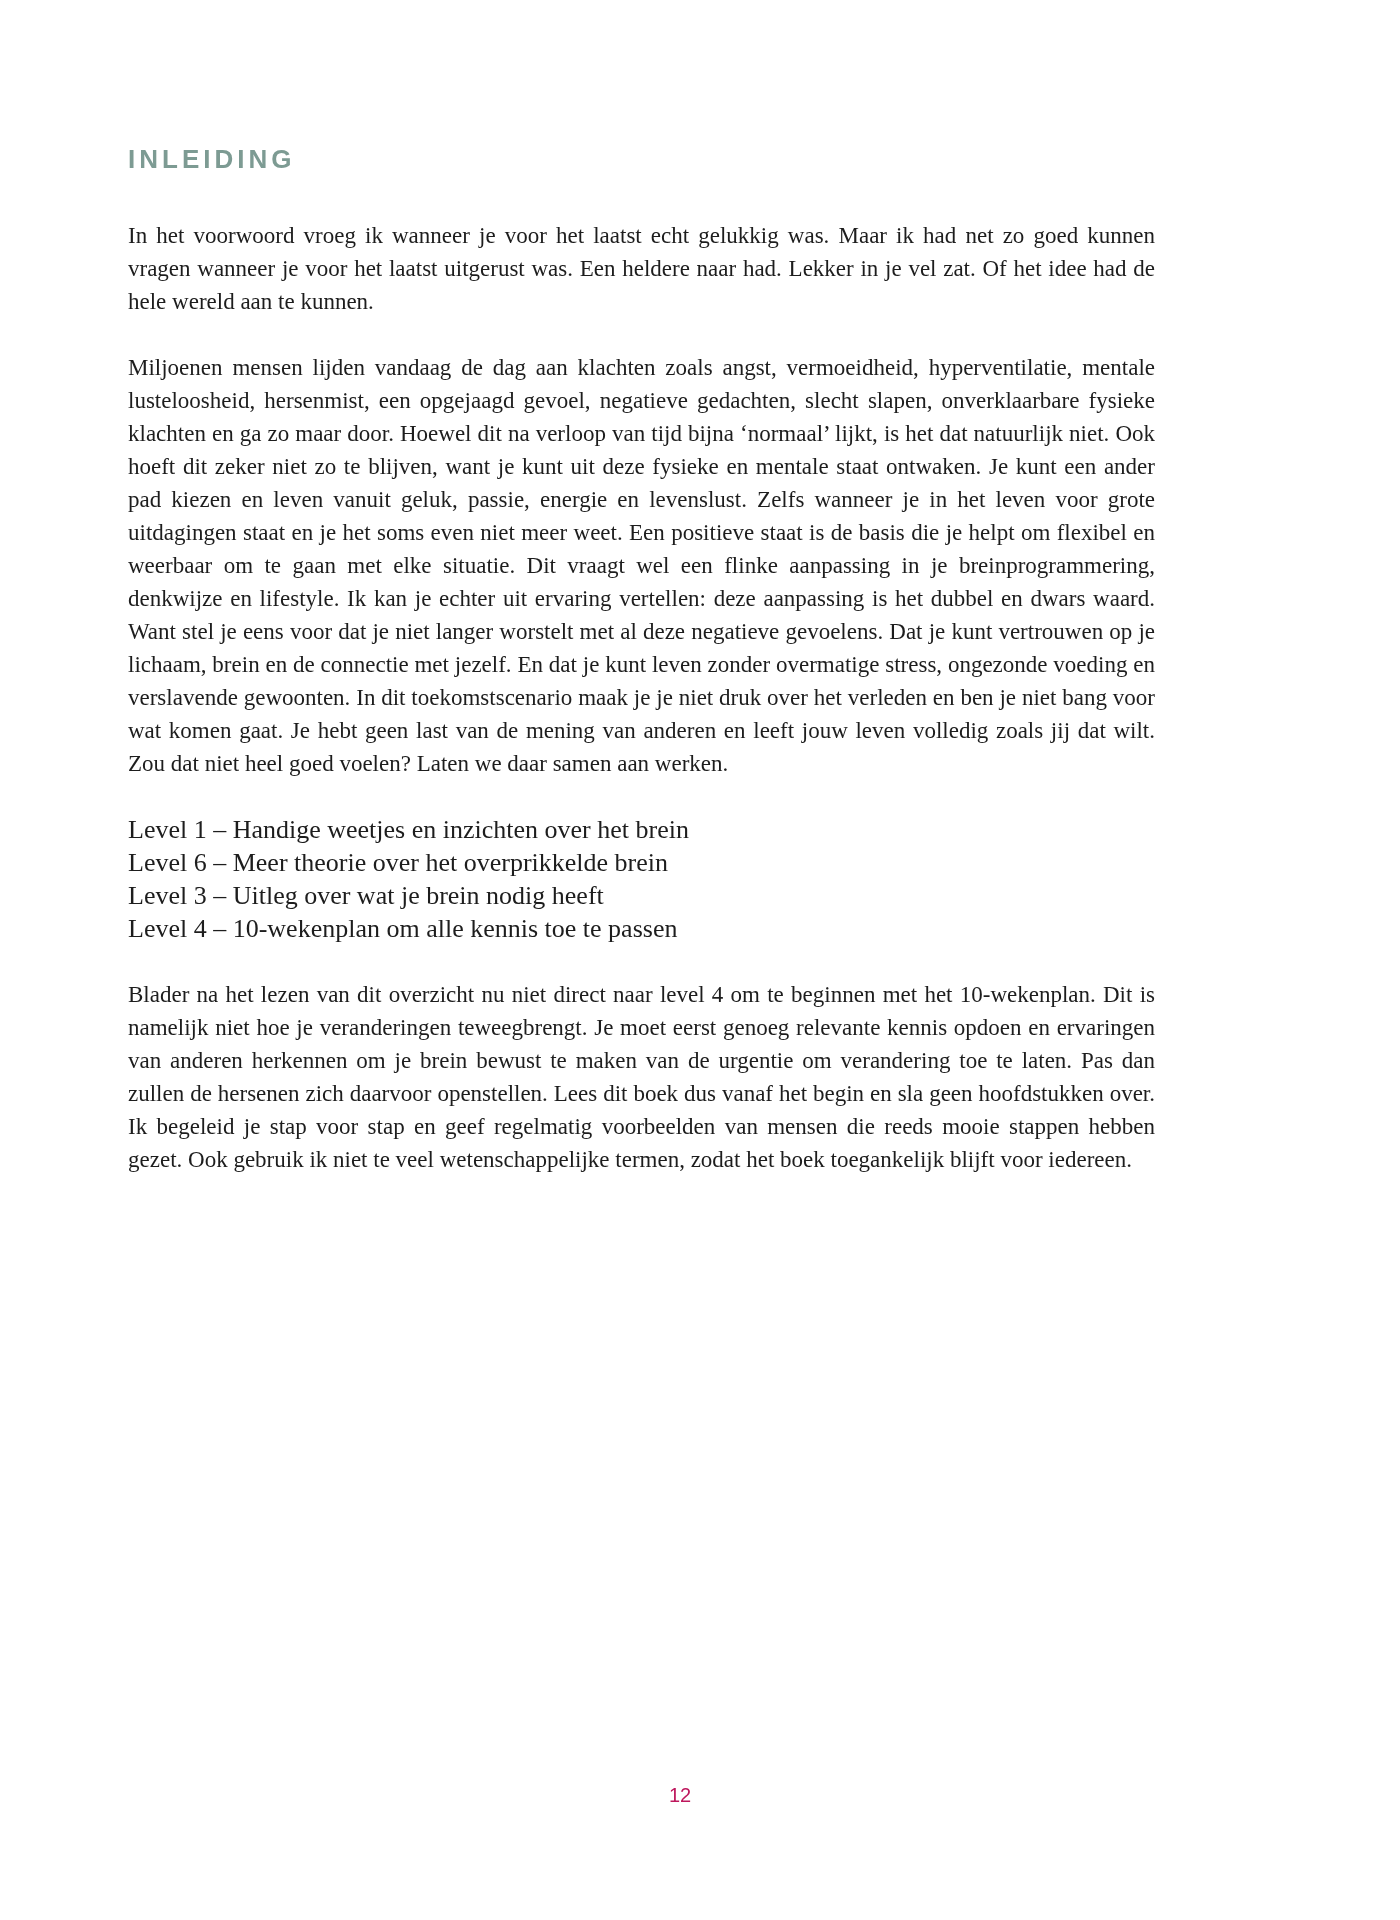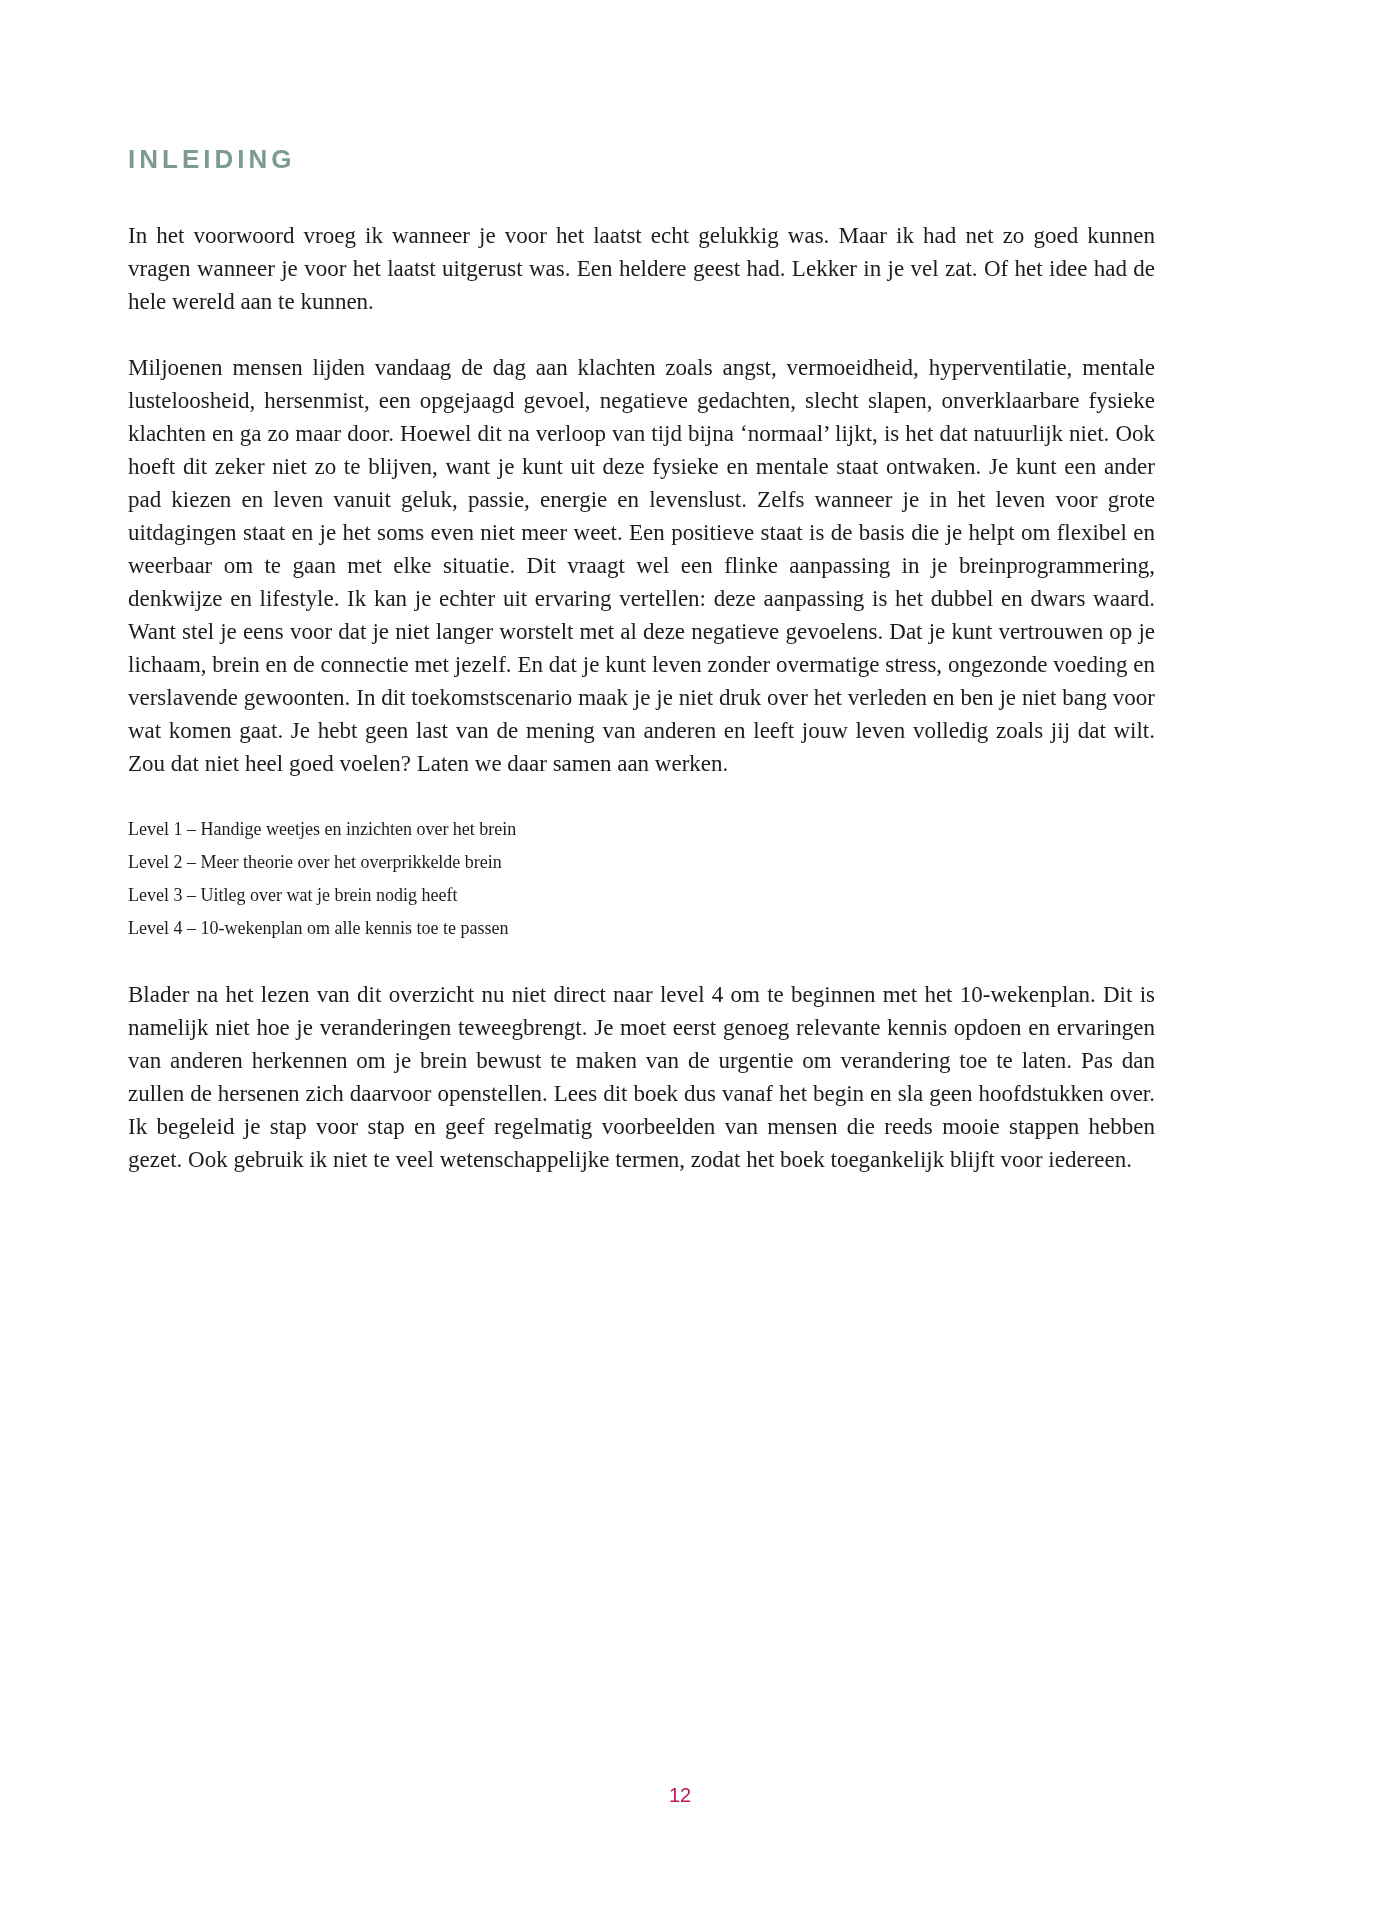--- a/index.html
+++ b/index.html
@@ -34,21 +34,21 @@
     font-size: 23px;
     line-height: 33px;
     text-align: justify;
     text-align-last: left;
     margin: 0 0 33px 0;
   }
   .level-list {
     margin: 0 0 33px 0;
   }
   .level-item {
-    font-size: 18px;
+    font-size: 26px;
     line-height: 33px;
     text-align: left;
   }
   .last-paragraph {
     margin-bottom: 4px;
   }
   .page-number {
     position: absolute;
     top: 1784px;
     left: 0;
@@ -60,28 +60,28 @@
   }
 </style>
 </head>
 <body>
 
 <div class="page">
   <div class="content">
 
     <h1 class="chapter-title">INLEIDING</h1>
 
-    <p class="body-paragraph">In het voorwoord vroeg ik wanneer je voor het laatst echt gelukkig was. Maar ik had net zo goed kunnen vragen wanneer je voor het laatst uitgerust was. Een heldere geest had. Lekker in je vel zat. Of het idee had de hele wereld aan te kunnen.</p>
+    <p class="body-paragraph">In het voorwoord vroeg ik wanneer je voor het laatst echt gelukkig was. Maar ik had net zo goed kunnen vragen wanneer je voor het laatst uitgerust was. Een heldere naar had. Lekker in je vel zat. Of het idee had de hele wereld aan te kunnen.</p>
 
     <p class="body-paragraph">Miljoenen mensen lijden vandaag de dag aan klachten zoals angst, vermoeidheid, hyperventilatie, mentale lusteloosheid, hersenmist, een opgejaagd gevoel, negatieve gedachten, slecht slapen, onverklaarbare fysieke klachten en ga zo maar door. Hoewel dit na verloop van tijd bijna ‘normaal’ lijkt, is het dat natuurlijk niet. Ook hoeft dit zeker niet zo te blijven, want je kunt uit deze fysieke en mentale staat ontwaken. Je kunt een ander pad kiezen en leven vanuit geluk, passie, energie en levenslust. Zelfs wanneer je in het leven voor grote uitdagingen staat en je het soms even niet meer weet. Een positieve staat is de basis die je helpt om flexibel en weerbaar om te gaan met elke situatie. Dit vraagt wel een flinke aanpassing in je breinprogrammering, denkwijze en lifestyle. Ik kan je echter uit ervaring vertellen: deze aanpassing is het dubbel en dwars waard. Want stel je eens voor dat je niet langer worstelt met al deze negatieve gevoelens. Dat je kunt vertrouwen op je lichaam, brein en de connectie met jezelf. En dat je kunt leven zonder overmatige stress, ongezonde voeding en verslavende gewoonten. In dit toekomstscenario maak je je niet druk over het verleden en ben je niet bang voor wat komen gaat. Je hebt geen last van de mening van anderen en leeft jouw leven volledig zoals jij dat wilt. Zou dat niet heel goed voelen? Laten we daar samen aan werken.</p>
 
 
     <div class="level-list">
       <div class="level-item">Level 1 – Handige weetjes en inzichten over het brein</div>
-      <div class="level-item">Level 2 – Meer theorie over het overprikkelde brein</div>
+      <div class="level-item">Level 6 – Meer theorie over het overprikkelde brein</div>
       <div class="level-item">Level 3 – Uitleg over wat je brein nodig heeft</div>
       <div class="level-item">Level 4 – 10-wekenplan om alle kennis toe te passen</div>
     </div>
 
     <p class="body-paragraph last-paragraph">Blader na het lezen van dit overzicht nu niet direct naar level 4 om te beginnen met het 10-wekenplan. Dit is namelijk niet hoe je veranderingen teweegbrengt. Je moet eerst genoeg relevante kennis opdoen en ervaringen van anderen herkennen om je brein bewust te maken van de urgentie om verandering toe te laten. Pas dan zullen de hersenen zich daarvoor openstellen. Lees dit boek dus vanaf het begin en sla geen hoofdstukken over. Ik begeleid je stap voor stap en geef regelmatig voorbeelden van mensen die reeds mooie stappen hebben gezet. Ook gebruik ik niet te veel wetenschappelijke termen, zodat het boek toegankelijk blijft voor iedereen.</p>
 
   </div>
 
   <div class="page-number">12</div>
 </div>

